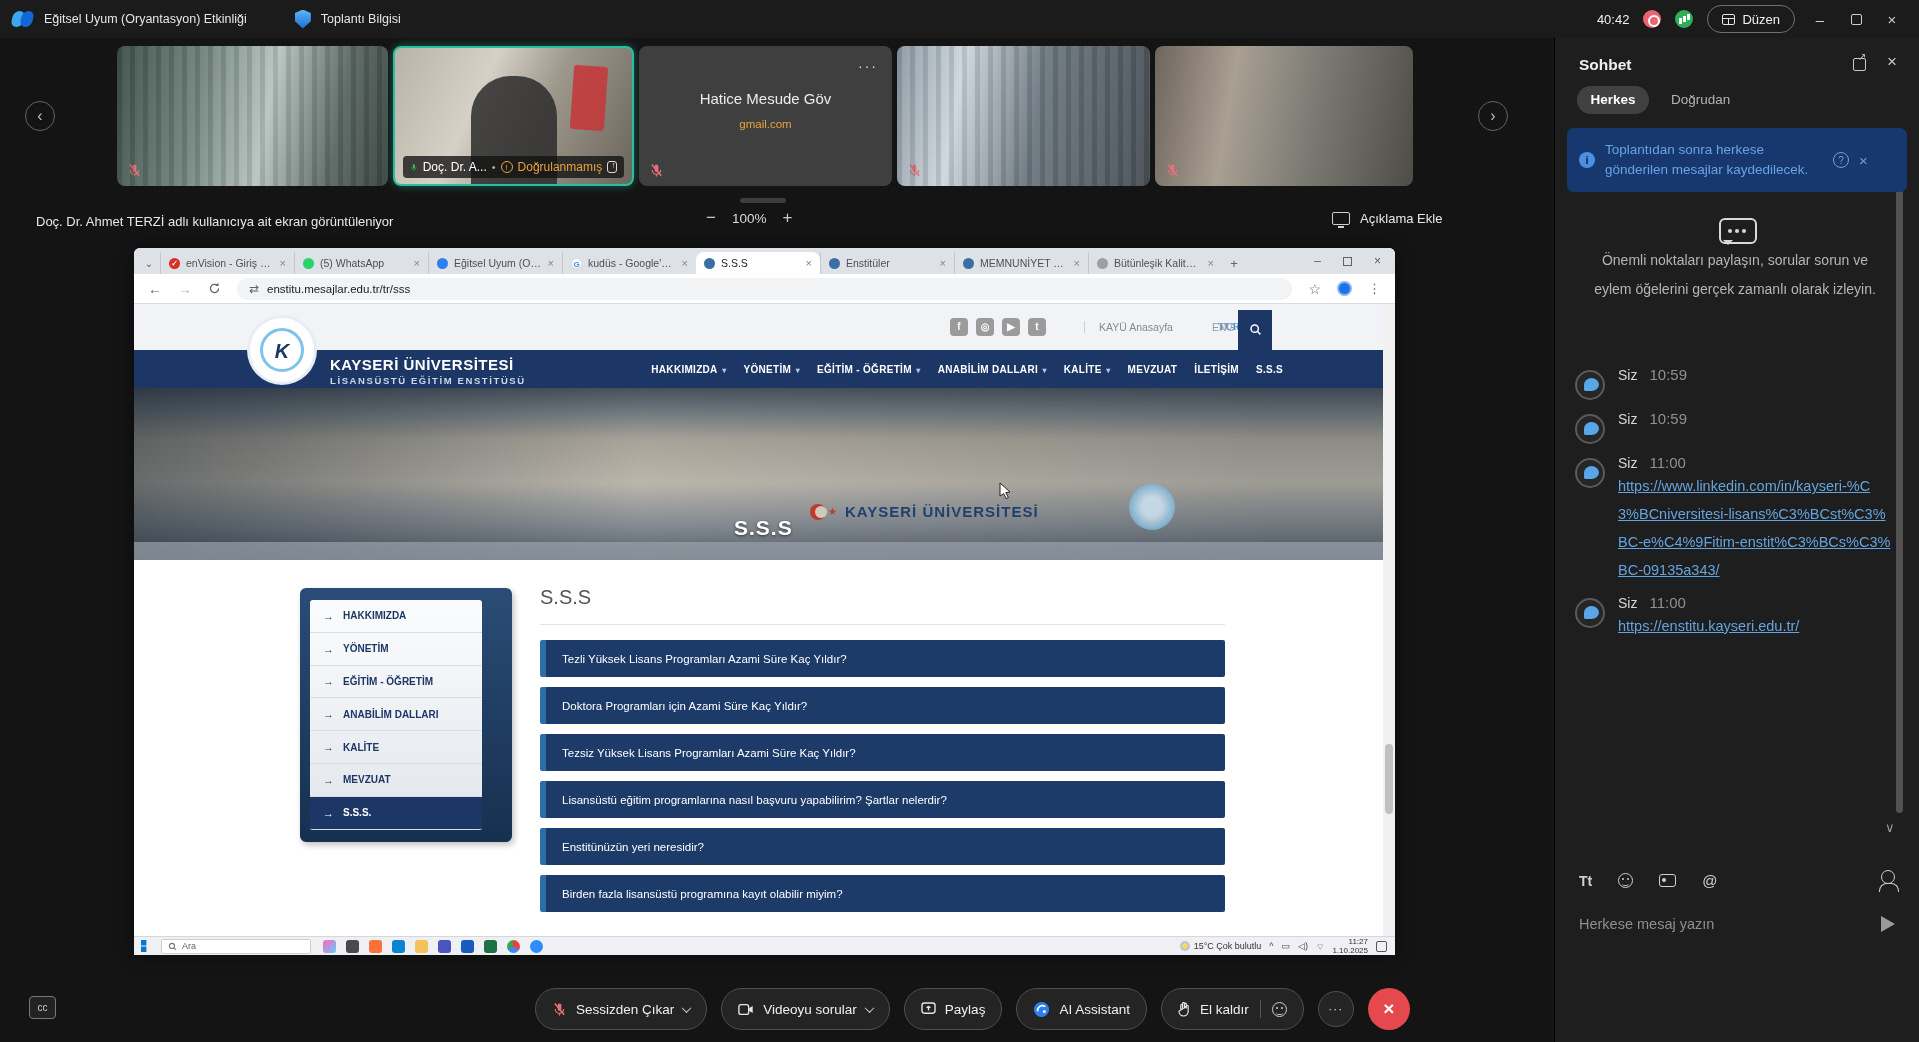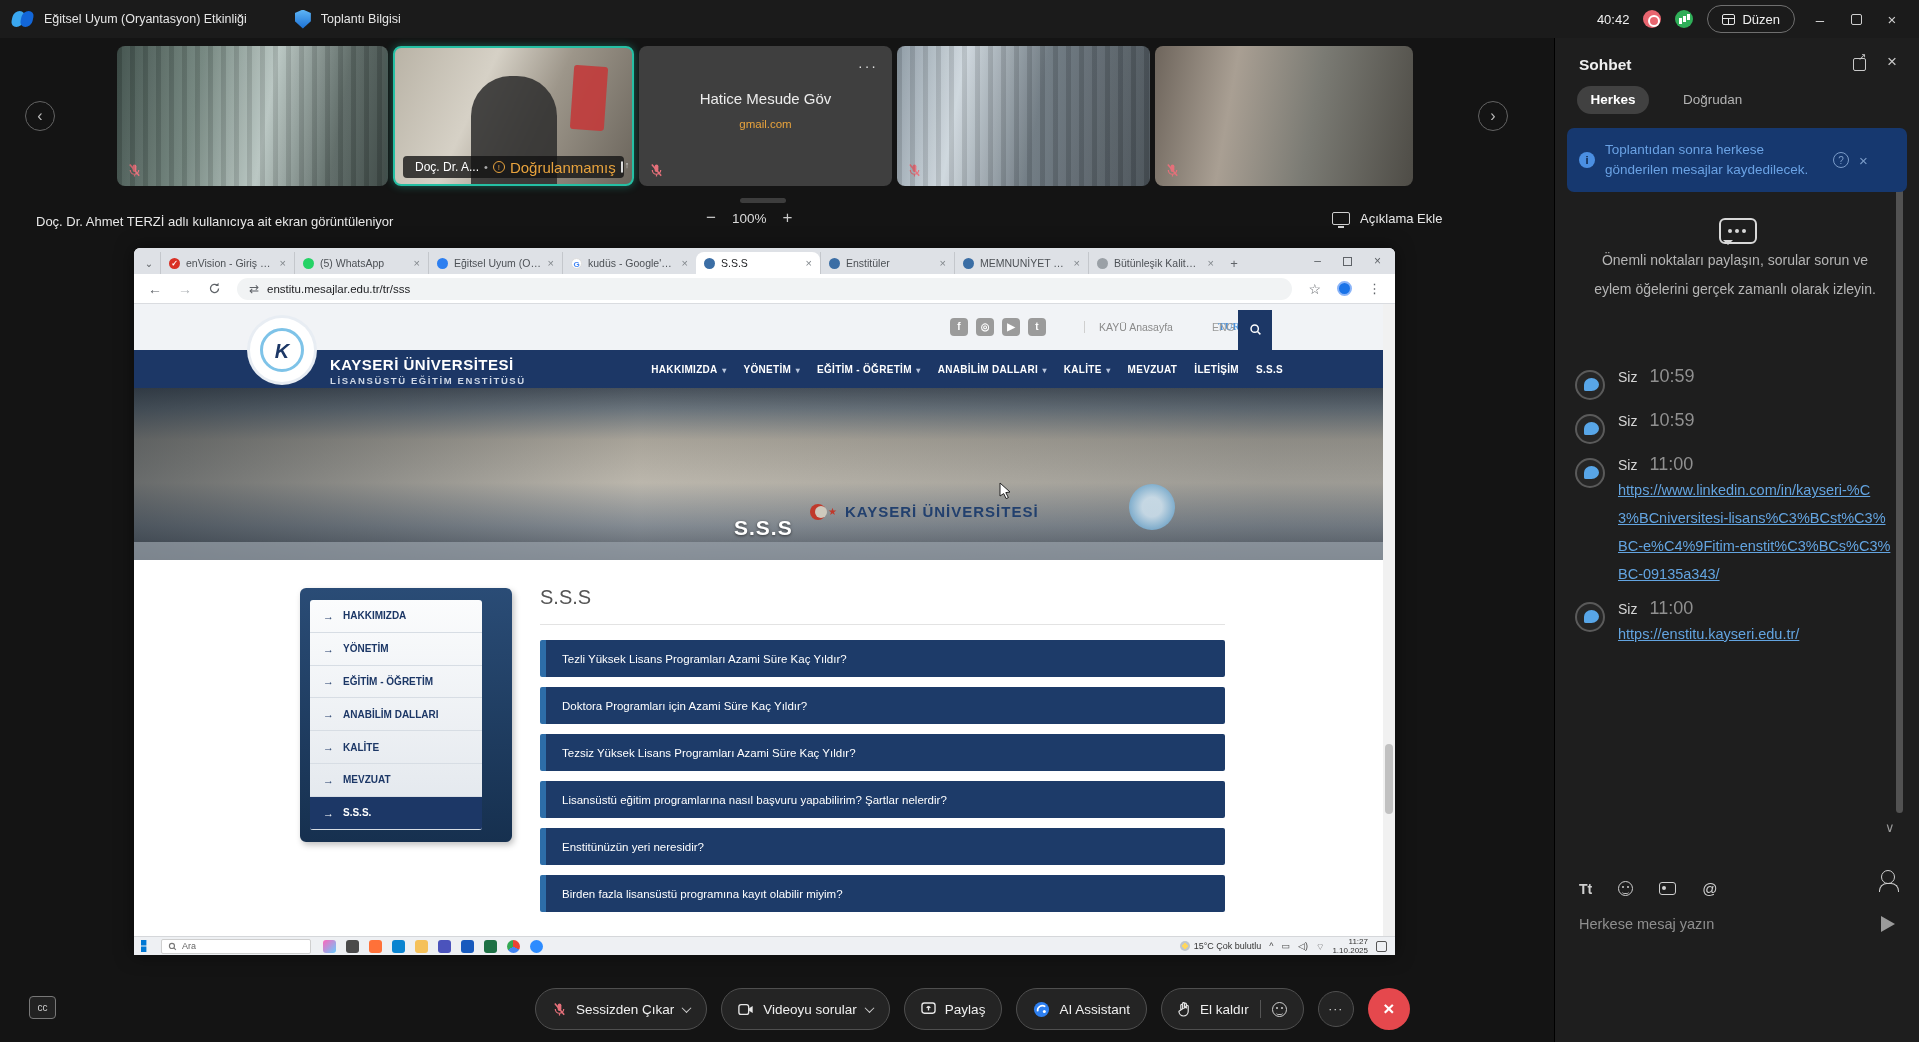--- a/index.html
+++ b/index.html
@@ -42,21 +42,21 @@
   .chairshape { position:absolute; left:50%; top:28px; width:86px; height:120px; margin-left:-43px; background:#2b2b2b; border-radius:40px 40px 0 0; opacity:.85; }
   .bg3 { background:#3f3f3f; }
   .bg4 { background:linear-gradient(100deg,#8d9aa4 0%,#cfd8de 25%,#6f7a82 55%,#4a5258 100%); position:relative; }
   .bg5 { background:linear-gradient(100deg,#6e655c 0%,#a99f93 30%,#7b7b74 60%,#4e4c46 100%); }
   .mic-muted { position:absolute; left:10px; bottom:8px; }
   .tile-label { position:absolute; left:8px; right:8px; bottom:6px; height:22px; background:rgba(18,18,18,.78);
     border-radius:4px; display:flex; align-items:center; gap:5px; padding:0 7px; }
   .tl-name { color:#fff; font-size:12px; white-space:nowrap; }
   .tl-dot { color:#aaa; font-size:11px; }
   .warn-c { width:12px; height:12px; border:1.2px solid #e8a33d; border-radius:50%; color:#e8a33d; font-size:8px; line-height:11px; text-align:center; flex:0 0 auto; }
-  .tl-badge { color:#e8a33d; font-size:15px; white-space:nowrap; }
+  .tl-badge { color:#e8a33d; font-size:12px; white-space:nowrap; }
   .share-mini { margin-left:auto; width:15px; height:12px; border:1.3px solid #ddd; border-radius:3px; position:relative; }
   .share-mini::after { content:"↑"; position:absolute; left:3px; top:-2px; font-size:9px; color:#ddd; }
   .guest-center { position:absolute; left:0; right:0; top:44px; text-align:center; color:#ececec; font-size:15px; }
   .guest-sub { position:absolute; left:0; right:0; top:72px; text-align:center; color:#e8a33d; font-size:11.5px; }
   .tile-more { position:absolute; right:14px; top:12px; color:#ddd; font-size:14px; letter-spacing:2px; }
   .strip-nav { position:absolute; top:101px; width:30px; height:30px; border:1.5px solid #636363; border-radius:50%;
     color:#bbb; font-size:16px; text-align:center; line-height:27px; }
 
   
   #sharebar { left:0; top:196px; width:1919px; height:50px; color:#e8e8e8; }
@@ -162,43 +162,43 @@
   .pill.active-gray { background:#3a3a3a; border-color:#3a3a3a; }
   .cc-btn { position:absolute; left:29px; top:16px; width:27px; height:23px; border:1.6px solid #787878; border-radius:4px; color:#cfcfcf; font-size:10px; text-align:center; line-height:21px; background:#222; }
 
   
   #chat { left:1554px; top:38px; width:365px; height:1004px; background:#1e1e1e; border-left:1px solid #000; }
   .ch-head { position:absolute; left:24px; top:18px; font-size:15.5px; font-weight:bold; color:#f0f0f0; }
   .popout { position:absolute; left:298px; top:20px; width:13px; height:13px; border:1.6px solid #c9c9c9; border-radius:2px; }
   .popout::after { content:"↗"; position:absolute; left:4px; top:-8px; font-size:10px; color:#c9c9c9; }
   .ch-close { position:absolute; left:332px; top:14px; font-size:17px; color:#c9c9c9; }
   .ch-tab-on { position:absolute; left:22px; top:48px; width:72px; height:28px; background:#414141; border-radius:15px; color:#fff; font-weight:bold; font-size:13.5px; text-align:center; line-height:28px; }
-  .ch-tab-off { position:absolute; left:128px; top:54px; color:#b3b3b3; font-size:13.5px; }
+  .ch-tab-off { position:absolute; left:116px; top:54px; color:#b3b3b3; font-size:13.5px; }
   .headline { position:absolute; left:0; top:118px; width:365px; text-align:center; color:#cfcfcf; font-size:27px; font-weight:bold; z-index:1; }
   .bubble-ic { position:absolute; left:164px; top:180px; width:38px; height:26px; border:2.5px solid #d8d8d8; border-radius:6px; z-index:1; background:#1e1e1e; }
   .bubble-ic::after { content:""; position:absolute; left:2px; bottom:-8px; border:5px solid transparent; border-top-color:#d8d8d8; }
   .bubble-ic i { position:absolute; top:9px; width:4px; height:4px; border-radius:50%; background:#d8d8d8; }
   .banner { position:absolute; left:12px; top:90px; width:340px; height:64px; background:#16386f; border-radius:7px; z-index:2;
     display:flex; align-items:center; gap:10px; padding:0 12px; }
   .info-ic { width:16px; height:16px; border-radius:50%; background:#4b8fe2; color:#0d2346; font-size:11px; font-weight:bold; text-align:center; line-height:16px; flex:0 0 auto; }
   .banner-txt { font-size:13.5px; color:#6aa2e4; line-height:20px; width:218px; }
   .q-ic { width:16px; height:16px; border:1.3px solid #7b9cc9; border-radius:50%; color:#7b9cc9; font-size:10px; text-align:center; line-height:15px; flex:0 0 auto; }
   .banner-x { color:#7b9cc9; font-size:15px; flex:0 0 auto; }
   .empty-sub { position:absolute; left:30px; top:208px; width:300px; text-align:center; color:#b5b5b5; font-size:14px; line-height:29px; }
   #msg-list { position:absolute; left:20px; top:328px; width:316px; }
   .msg { display:flex; margin-bottom:10px; }
   .m-av { width:30px; height:30px; border:2px solid #5a5a5a; border-radius:50%; background:#262626; position:relative; flex:0 0 auto; margin-right:13px; margin-top:4px; }
   .m-av i { position:absolute; left:7px; top:6px; width:15px; height:13px; background:#58a6e8; border-radius:50% 50% 50% 12%; }
   .m-body { flex:1; min-width:0; }
   .m-hdr { font-size:14px; color:#d6d6d6; margin-bottom:1px; }
-  .m-hdr .tm { color:#909090; font-size:18px; margin-left:12px; }
+  .m-hdr .tm { color:#909090; font-size:15px; margin-left:12px; }
   .m-link { color:#63a4e0; font-size:14.5px; line-height:28px; text-decoration:underline; word-break:break-all; }
   .ch-scroll { position:absolute; left:341px; top:145px; width:7px; height:630px; background:#525252; border-radius:4px; }
   .scroll-dn { position:absolute; left:330px; top:782px; color:#9a9a9a; font-size:13px; }
-  .inp-icons { position:absolute; left:24px; top:834px; display:flex; align-items:center; gap:26px; color:#cfcfcf;margin-top:8px; }
+  .inp-icons { position:absolute; left:24px; top:834px; display:flex; align-items:center; gap:26px; color:#cfcfcf; }
   .fmt-tt { font-size:14px; font-weight:bold; }
   .smile { width:15px; height:15px; border:1.5px solid #cfcfcf; border-radius:50%; position:relative; }
   .smile::before { content:""; position:absolute; left:3px; top:4px; width:2px; height:2px; background:#cfcfcf; border-radius:50%; box-shadow:5px 0 0 #cfcfcf; }
   .smile::after { content:""; position:absolute; left:3px; top:7px; width:7px; height:4px; border-bottom:1.5px solid #cfcfcf; border-radius:50%; }
   .gif-ic { width:17px; height:13px; border:1.5px solid #cfcfcf; border-radius:3px; position:relative; }
   .gif-ic::after { content:""; position:absolute; left:2px; top:3px; width:4px; height:4px; border-radius:50%; background:#cfcfcf; }
   .at-ic { font-size:15px; }
   .padd-ic { position:absolute; left:326px; top:832px; width:14px; height:14px; border-radius:50%; border:1.6px solid #cfcfcf; position:absolute; }
   .padd-ic::after { content:""; position:absolute; left:-3px; top:12px; width:18px; height:8px; border:1.6px solid #cfcfcf; border-bottom:none; border-radius:8px 8px 0 0; }
   .msg-input { position:absolute; left:24px; top:878px; font-size:14.5px; color:#8f8f8f; }

